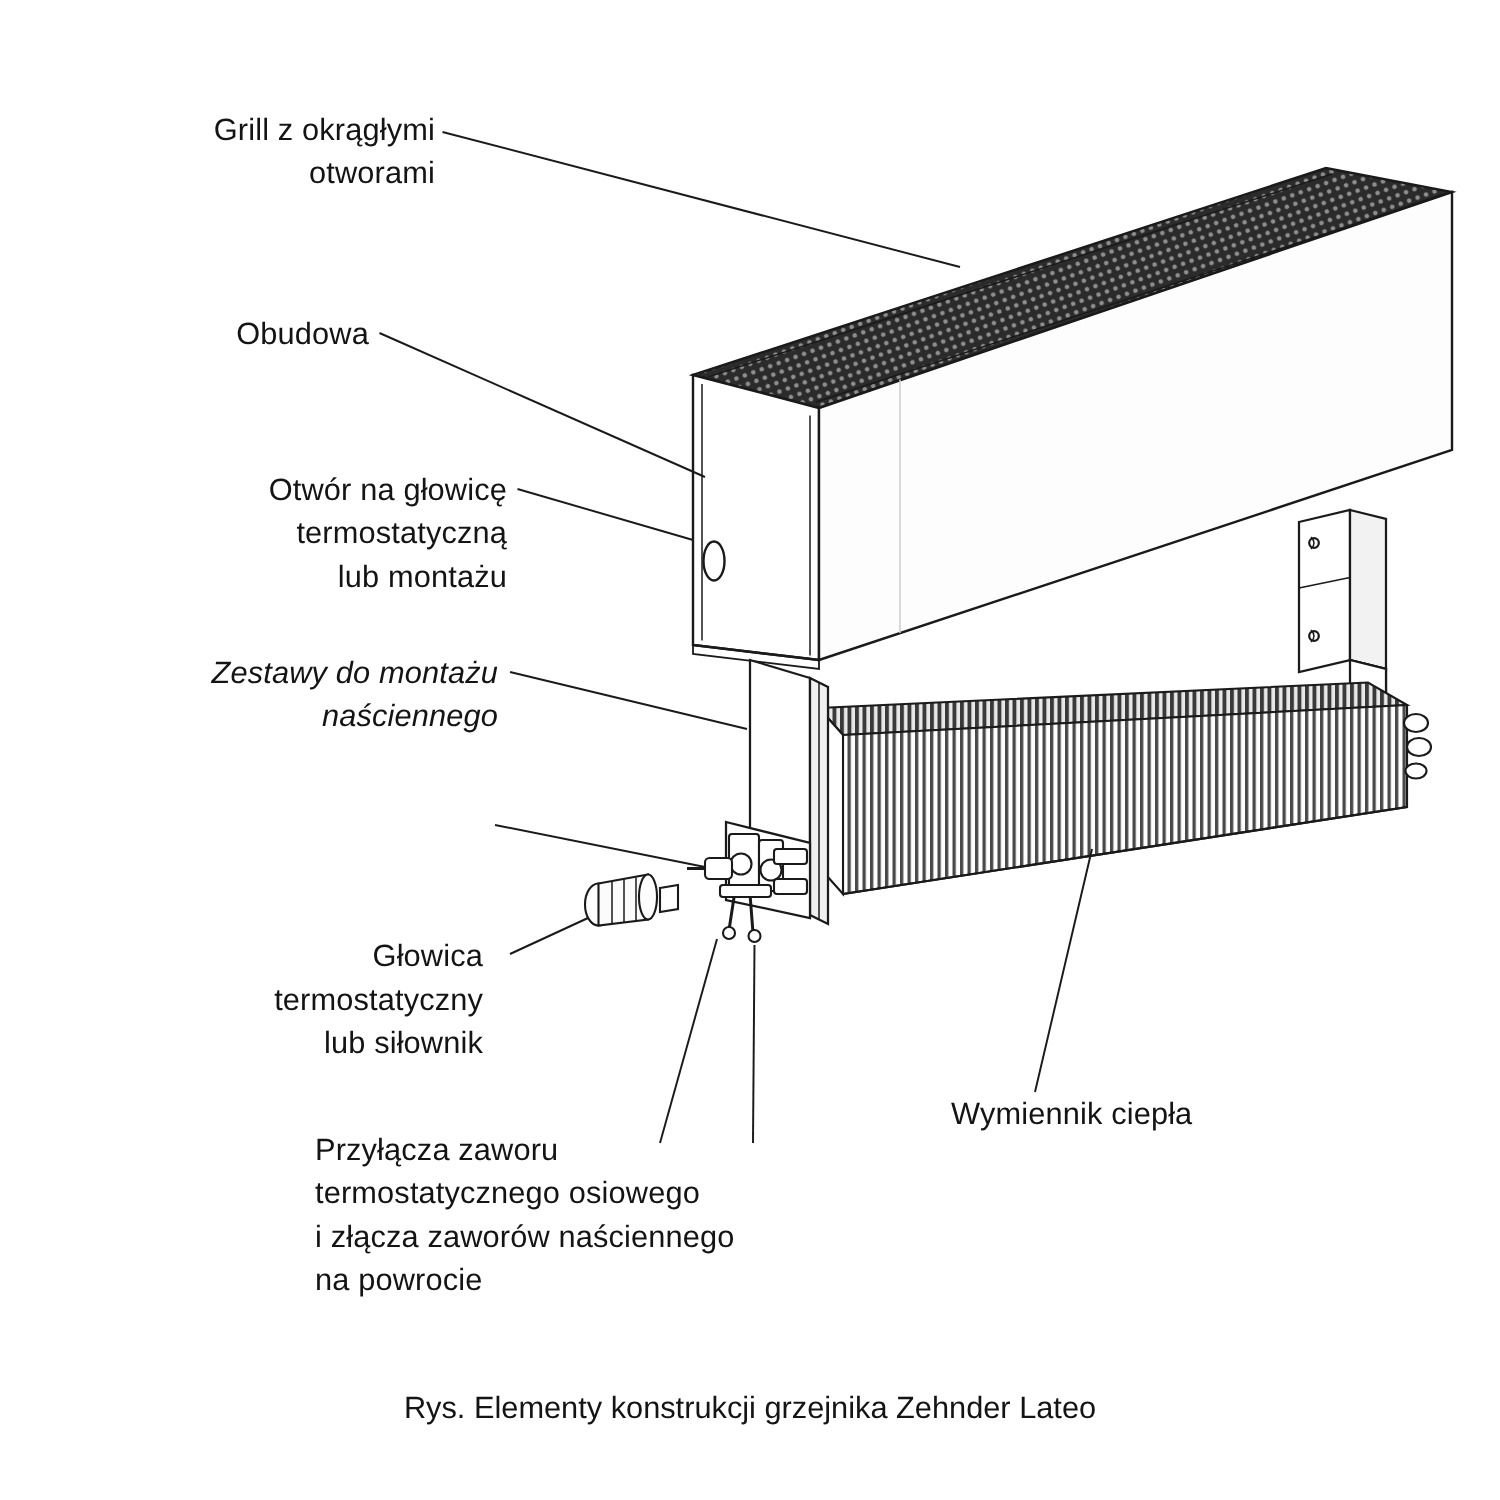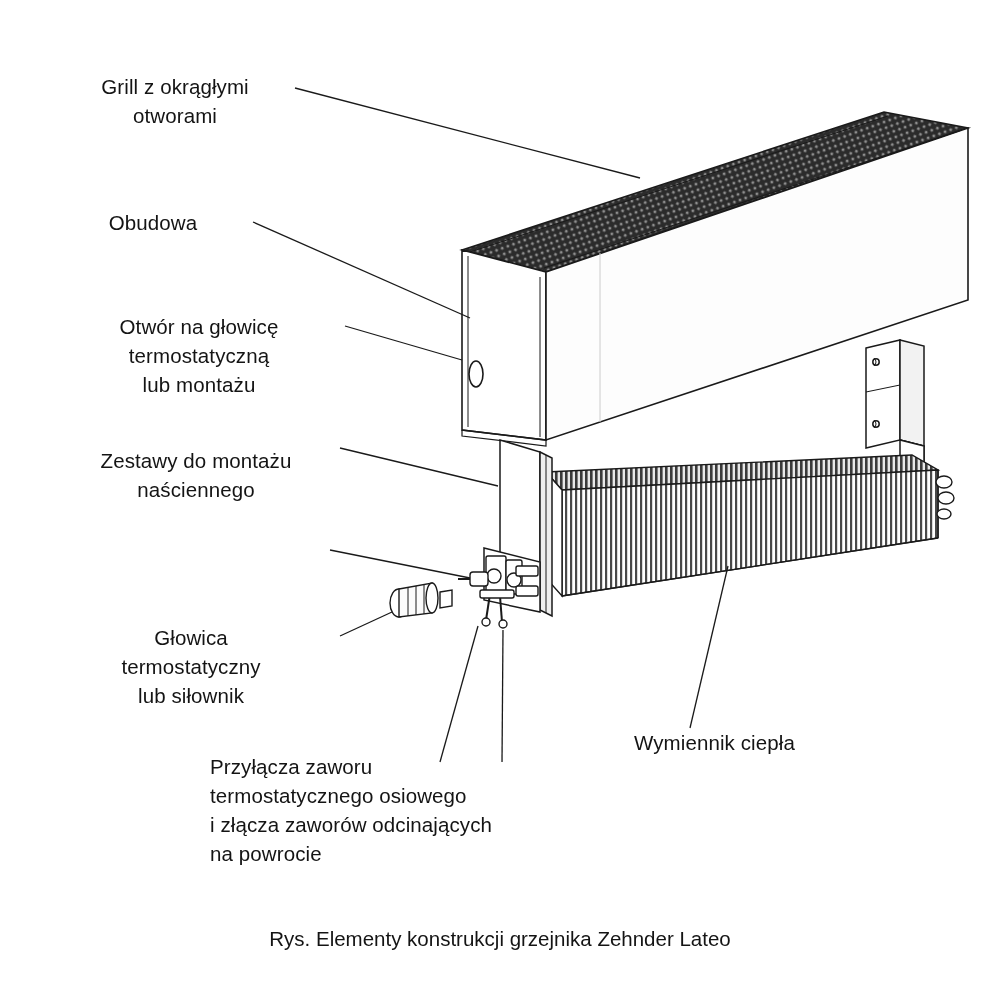--- a/index.html
+++ b/index.html
@@ -28,21 +28,21 @@
     height: 1000px;
   }
   .lbl {
     position: absolute;
     font-size: 20.5px;
     line-height: 29px;
     color: #141414;
     white-space: pre;
     letter-spacing: 0.1px;
   }
-  .lbl.right { text-align: center; }
+  .lbl.right { text-align: right; }
   .caption {
     position: absolute;
     font-size: 20.5px;
     line-height: 28px;
     color: #141414;
     white-space: pre;
     text-align: center;
   }
 </style>
 </head>
@@ -168,30 +168,30 @@
 
   <div class="lbl right" style="left:60px; top:72px; width:230px;">Grill z okrągłymi
 otworami</div>
 
   <div class="lbl right" style="left:60px; top:208px; width:186px;">Obudowa</div>
 
   <div class="lbl right" style="left:60px; top:312px; width:278px;">Otwór na głowicę
 termostatyczną
 lub montażu</div>
 
-  <div class="lbl right" style="left:60px; top:446px; width:272px;">Zestawy do montażu
+  <div class="lbl right" style="left:60px; top:434px; width:272px;font-style:italic;">Zestawy do montażu
 naściennego</div>
 
 
   <div class="lbl right" style="left:60px; top:623px; width:262px;">Głowica
 termostatyczny
 lub siłownik</div>
 
   <div class="lbl" style="left:210px; top:752px; width:400px;">Przyłącza zaworu
 termostatycznego osiowego
-i złącza zaworów odcinających
+i złącza zaworów naściennego
 na powrocie</div>
 
   <div class="lbl" style="left:634px; top:728px; width:280px;">Wymiennik ciepła</div>
 
   <div class="caption" style="left:120px; top:925px; width:760px;">Rys. Elementy konstrukcji grzejnika Zehnder Lateo</div>
 
 </div>
 
 </body></html>

